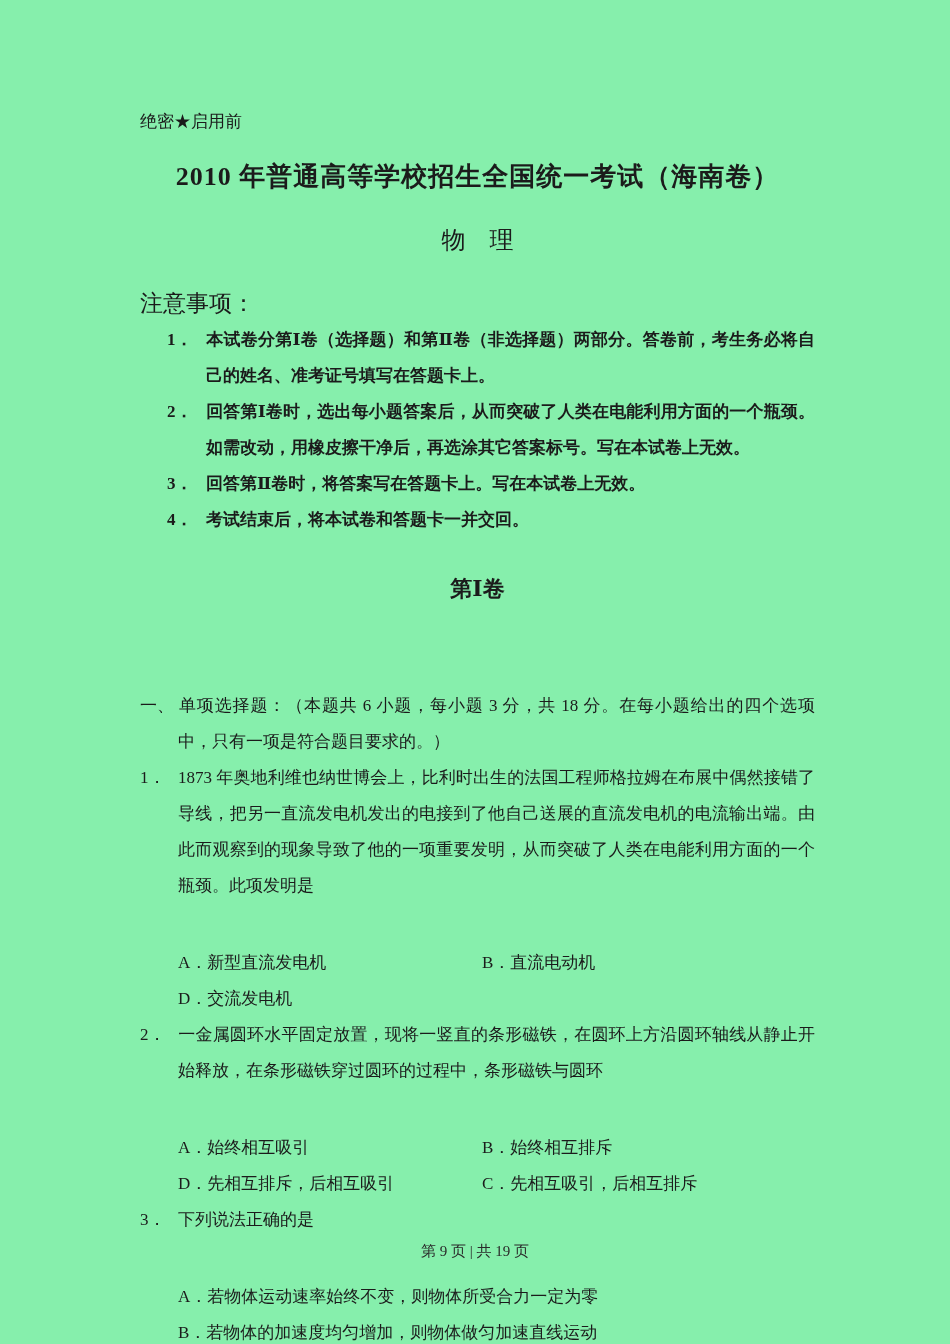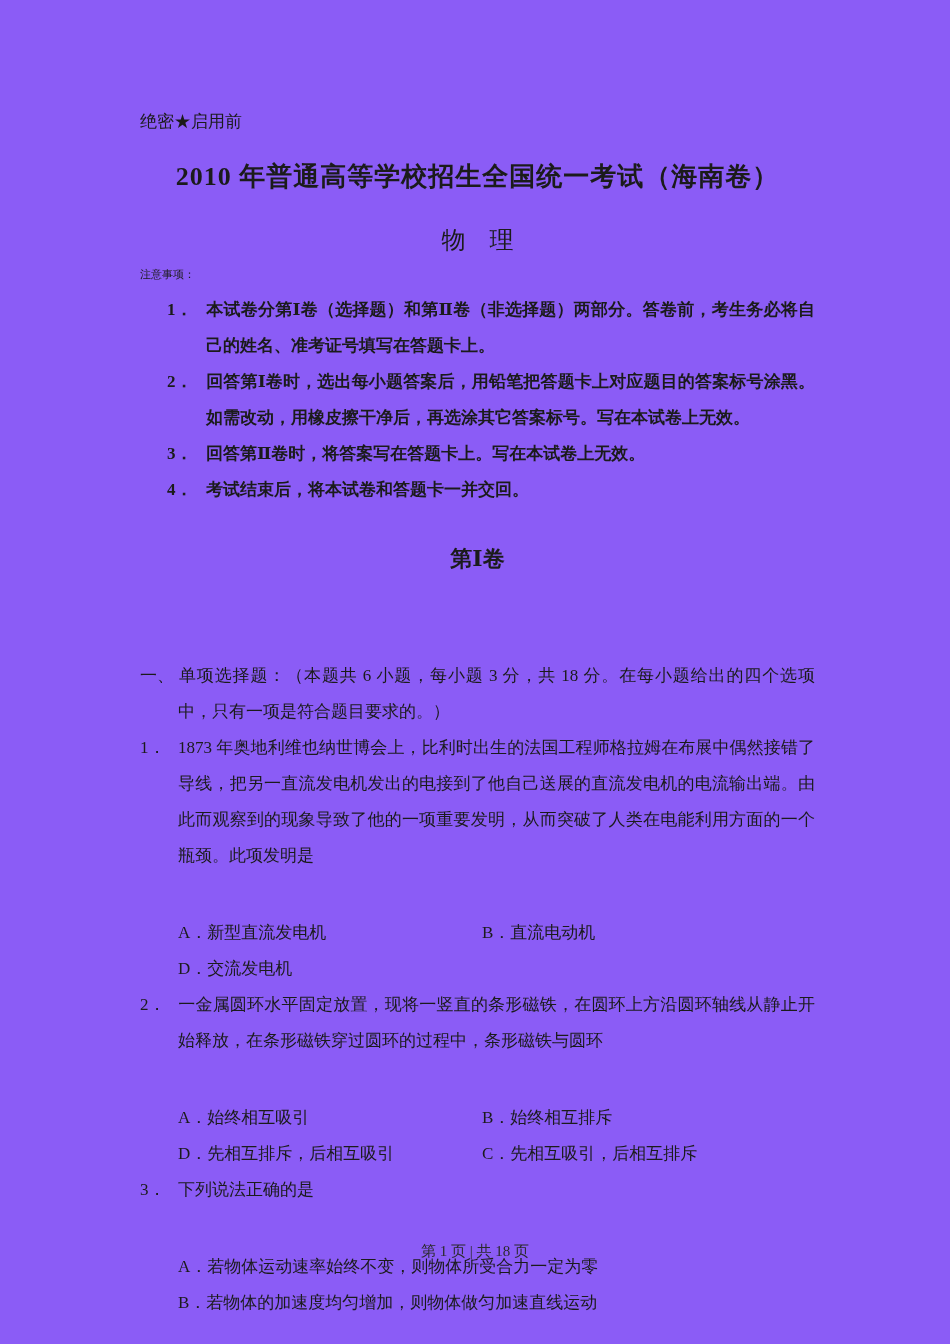--- a/index.html
+++ b/index.html
@@ -14,21 +14,21 @@
     font-family: "Liberation Serif", "DejaVu Serif", serif;
     color: #1b1b1b;
     -webkit-font-smoothing: antialiased;
   }
   .page {
     position: relative;
     box-sizing: border-box;
     width: 950px;
     height: 1344px;
     padding: 110px 135px 0 140px;
-    background: #8b5cf6;
+    background: #86efac;
     overflow: hidden;
   }
   .classification {
     font-size: 17px;
     line-height: 24px;
   }
   .exam-title {
     margin: 26px 0 0 0;
     font-size: 26px;
     line-height: 34px;
@@ -37,21 +37,22 @@
     letter-spacing: 1px;
   }
   .subject-title {
     margin: 30px 0 0 0;
     font-size: 24px;
     line-height: 32px;
     font-weight: normal;
     text-align: center;
   }
   .notice-heading {
-    font-size: 11px;
+    margin-top: 30px;
+    font-size: 23px;
     line-height: 36px;
   }
   .body-text {
     font-size: 17px;
     line-height: 36px;
   }
   .hang {
     text-align: justify;
     padding-left: 38px;
     text-indent: -38px;
@@ -112,21 +113,21 @@
   <div class="classification">绝密★启用前</div>
 
   <h1 class="exam-title">2010 年普通高等学校招生全国统一考试（海南卷）</h1>
 
   <h2 class="subject-title">物　理</h2>
 
   <div class="notice-heading">注意事项：</div>
 
   <div>
     <div class="body-text hang notice-item"><span class="num">1．</span><span>本试卷分第Ⅰ卷（选择题）和第Ⅱ卷（非选择题）两部分。答卷前，考生务必将自己的姓名、准考证号填写在答题卡上。</span></div>
-    <div class="body-text hang notice-item"><span class="num">2．</span><span>回答第Ⅰ卷时，选出每小题答案后，用铅笔把答题卡上对应题目的答案标号涂黑。如需改动，用橡皮擦干净后，再选涂其它答案标号。写在本试卷上无效。</span></div>
+    <div class="body-text hang notice-item"><span class="num">2．</span><span>回答第Ⅰ卷时，选出每小题答案后，从而突破了人类在电能利用方面的一个瓶颈。如需改动，用橡皮擦干净后，再选涂其它答案标号。写在本试卷上无效。</span></div>
     <div class="body-text hang notice-item"><span class="num">3．</span><span>回答第Ⅱ卷时，将答案写在答题卡上。写在本试卷上无效。</span></div>
     <div class="body-text hang notice-item"><span class="num">4．</span><span>考试结束后，将本试卷和答题卡一并交回。</span></div>
   </div>
 
   <h3 class="section-title">第Ⅰ卷</h3>
 
   <div class="body-text hang part-heading"><span class="num">一、</span><span>单项选择题：（本题共 6 小题，每小题 3 分，共 18 分。在每小题给出的四个选项中，只有一项是符合题目要求的。）</span></div>
 
   <div>
     <div class="body-text hang"><span class="num">1．</span><span>1873 年奥地利维也纳世博会上，比利时出生的法国工程师格拉姆在布展中偶然接错了导线，把另一直流发电机发出的电接到了他自己送展的直流发电机的电流输出端。由此而观察到的现象导致了他的一项重要发明，从而突破了人类在电能利用方面的一个瓶颈。此项发明是</span></div>
@@ -148,15 +149,15 @@
   </div>
 
   <div>
     <div class="body-text hang"><span class="num">3．</span><span>下列说法正确的是</span></div>
     <div class="options">
       <div class="option">A．若物体运动速率始终不变，则物体所受合力一定为零</div>
       <div class="option">B．若物体的加速度均匀增加，则物体做匀加速直线运动</div>
     </div>
   </div>
 
-  <div class="page-footer"><span>第 1 页 | 共 18 页</span></div>
+  <div class="page-footer"><span>第 9 页 | 共 19 页</span></div>
 
 </div>
 
 </body></html>

